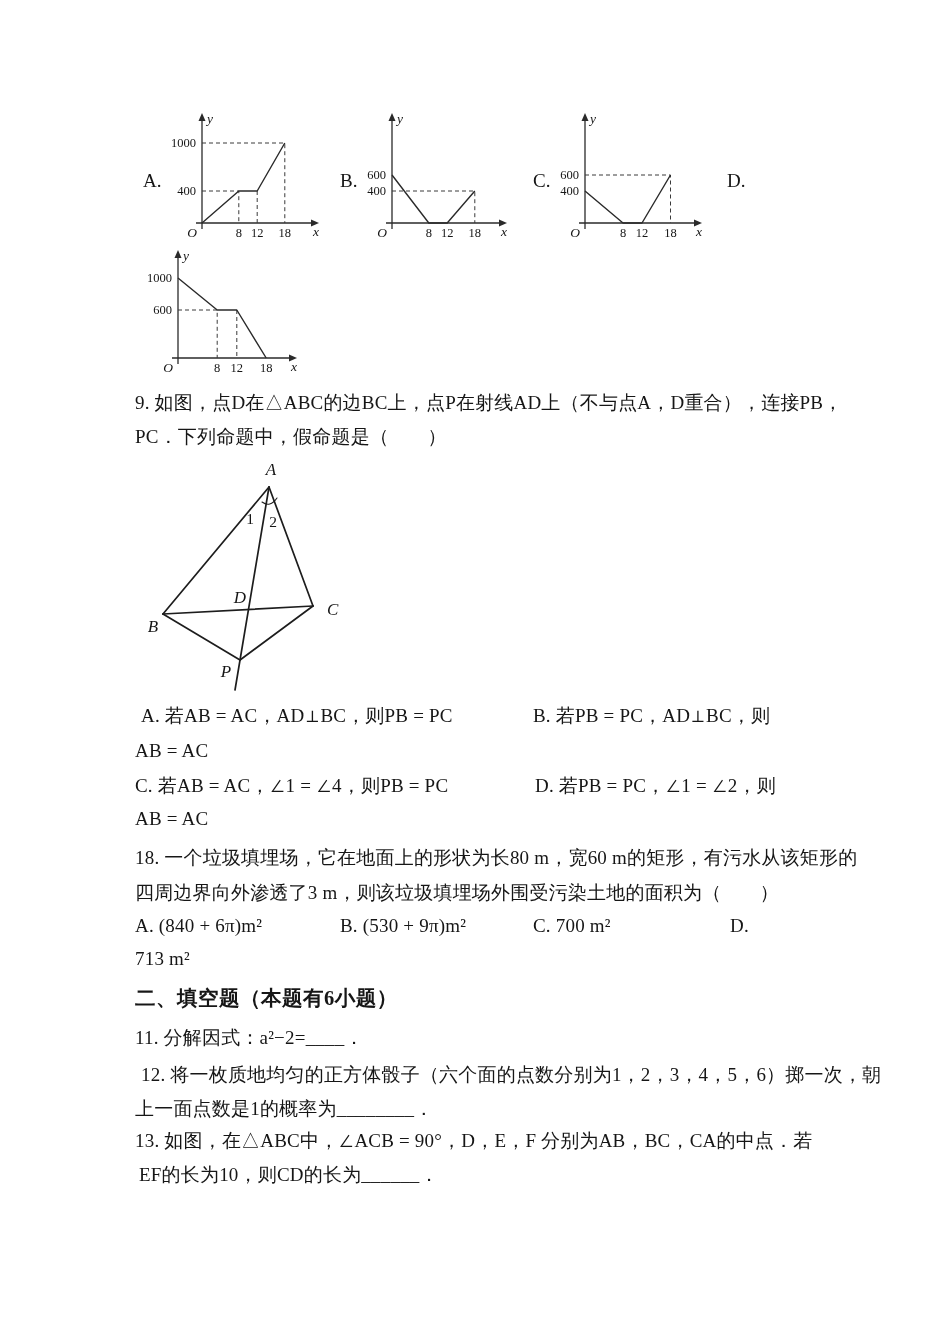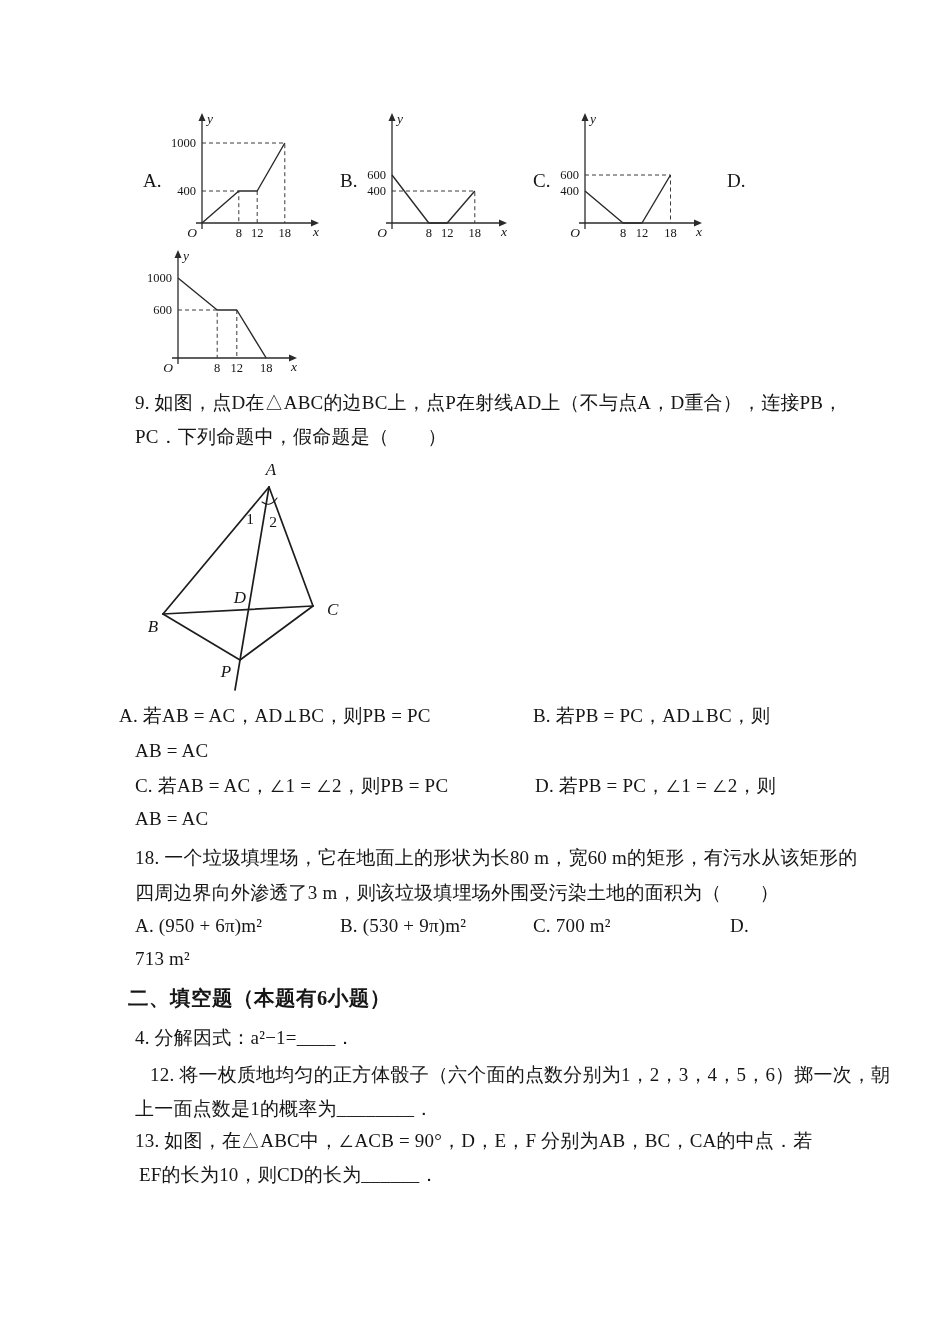--- a/index.html
+++ b/index.html
@@ -121,36 +121,36 @@
   <path class="arc" d="M142,47 Q150,53 157,43"></path>
   <text x="151" y="20" text-anchor="middle">A</text>
   <text x="33" y="177" text-anchor="middle">B</text>
   <text x="207" y="160">C</text>
   <text x="120" y="148" text-anchor="middle">D</text>
   <text x="106" y="222" text-anchor="middle">P</text>
   <text class="num" x="130" y="69" text-anchor="middle">1</text>
   <text class="num" x="153" y="72" text-anchor="middle">2</text>
 </svg>
 
-<div class="line" style="left:119px;top:703px">A. 若AB = AC，AD⊥BC，则PB = PC</div>
+<div class="line" style="left:141px;top:703px">A. 若AB = AC，AD⊥BC，则PB = PC</div>
 <div class="line" style="left:533px;top:703px">B. 若PB = PC，AD⊥BC，则</div>
 <div class="line" style="left:135px;top:740px">AB = AC</div>
-<div class="line" style="left:135px;top:773px">C. 若AB = AC，∠1 = ∠2，则PB = PC</div>
+<div class="line" style="left:135px;top:773px">C. 若AB = AC，∠1 = ∠4，则PB = PC</div>
 <div class="line" style="left:535px;top:773px">D. 若PB = PC，∠1 = ∠2，则</div>
 <div class="line" style="left:135px;top:808px">AB = AC</div>
 
 <div class="line" style="left:135px;top:845px">18. 一个垃圾填埋场，它在地面上的形状为长80 m，宽60 m的矩形，有污水从该矩形的</div>
 <div class="line" style="left:135px;top:880px">四周边界向外渗透了3 m，则该垃圾填埋场外围受污染土地的面积为（　　）</div>
-<div class="line" style="left:135px;top:915px">A.  (950 + 6π)m²</div>
+<div class="line" style="left:135px;top:915px">A.  (840 + 6π)m²</div>
 <div class="line" style="left:340px;top:915px">B.  (530 + 9π)m²</div>
 <div class="line" style="left:533px;top:915px">C.  700 m²</div>
 <div class="line" style="left:730px;top:915px">D.</div>
 <div class="line" style="left:135px;top:948px">713 m²</div>
 
-<div class="line bold" style="left:128px;top:984px">二、填空题（本题有6小题）</div>
+<div class="line bold" style="left:135px;top:984px">二、填空题（本题有6小题）</div>
 
-<div class="line" style="left:135px;top:1025px">4. 分解因式：a²−1=____．</div>
+<div class="line" style="left:135px;top:1025px">11. 分解因式：a²−2=____．</div>
 
-<div class="line" style="left:150px;top:1062px">12. 将一枚质地均匀的正方体骰子（六个面的点数分别为1，2，3，4，5，6）掷一次，朝</div>
+<div class="line" style="left:141px;top:1062px">12. 将一枚质地均匀的正方体骰子（六个面的点数分别为1，2，3，4，5，6）掷一次，朝</div>
 <div class="line" style="left:135px;top:1096px">上一面点数是1的概率为________．</div>
 
 <div class="line" style="left:135px;top:1128px">13. 如图，在△ABC中，∠ACB = 90°，D，E，F 分别为AB，BC，CA的中点．若</div>
 <div class="line" style="left:139px;top:1162px">EF的长为10，则CD的长为______．</div>
 
 </body></html>

